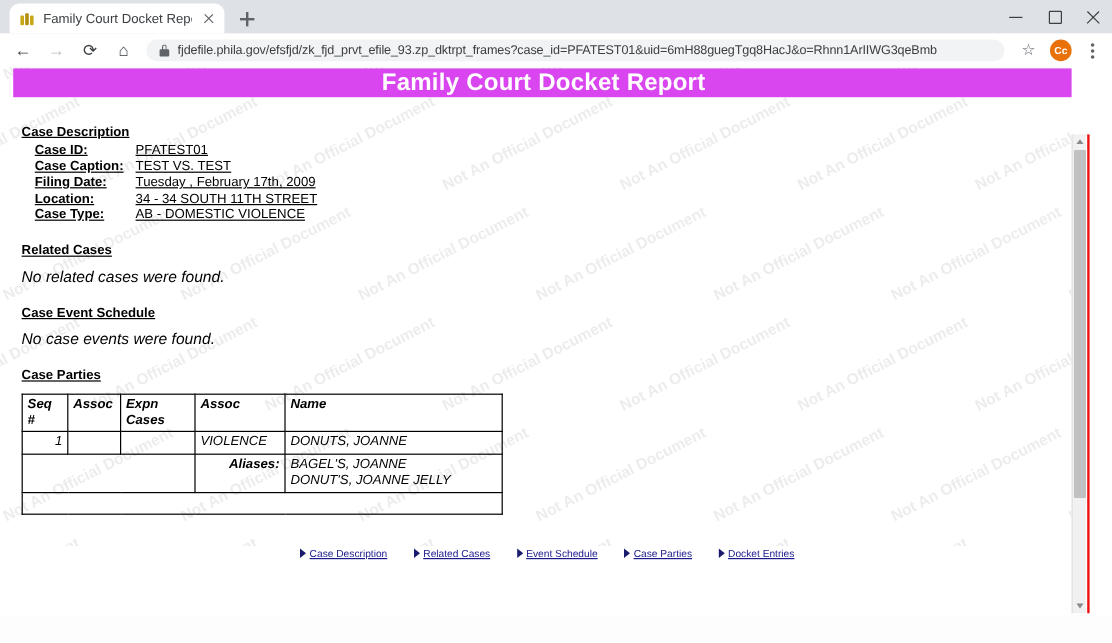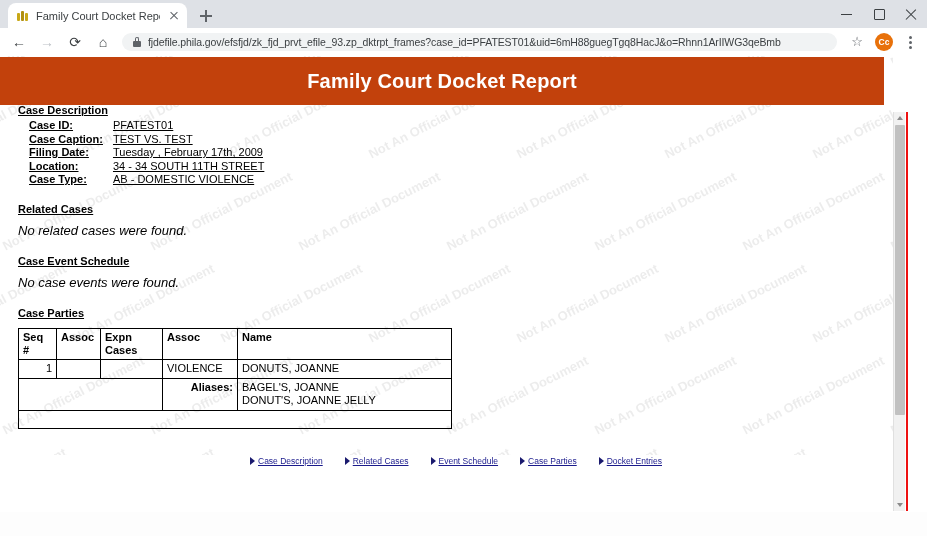--- a/index.html
+++ b/index.html
@@ -239,23 +239,23 @@
   }
   #content-layer {
     position: absolute; left: 0; top: 0;
     width: 893px; height: 399px;
     z-index: 2;
   }
 
   
   #report-banner {
     position: absolute;
-    left: 0; top: 1px;
-    width: 884px; height: 48px;
-    background: #c2410c;
+    left: 11px; top: 1px;
+    width: 884px; height: 24px;
+    background: #d946ef;
     display: flex; align-items: center; justify-content: center;
   }
   #report-title {
     color: #ffffff;
     font-size: 20px;
     font-weight: bold;
     letter-spacing: 0.2px;
   }
 
   
@@ -286,23 +286,24 @@
     color: #000000;
   }
   #related-cases-block { margin-bottom: 0px; }
   #event-schedule-block { margin-bottom: 0px; }
   #case-parties-heading { margin-top: 4px; }
 
   
   #parties-table {
     border-collapse: collapse;
     margin-top: 9px;
-    width: 434px;
+    width: 401px;
     table-layout: fixed;
     background: transparent;
+    font-style: italic;
   }
   #parties-table th, #parties-table td {
     border: 1px solid #000000;
     font-size: 11px;
     padding: 2px 4px;
     vertical-align: top;
     line-height: 1.22;
   }
   #parties-table th {
     font-weight: bold;

